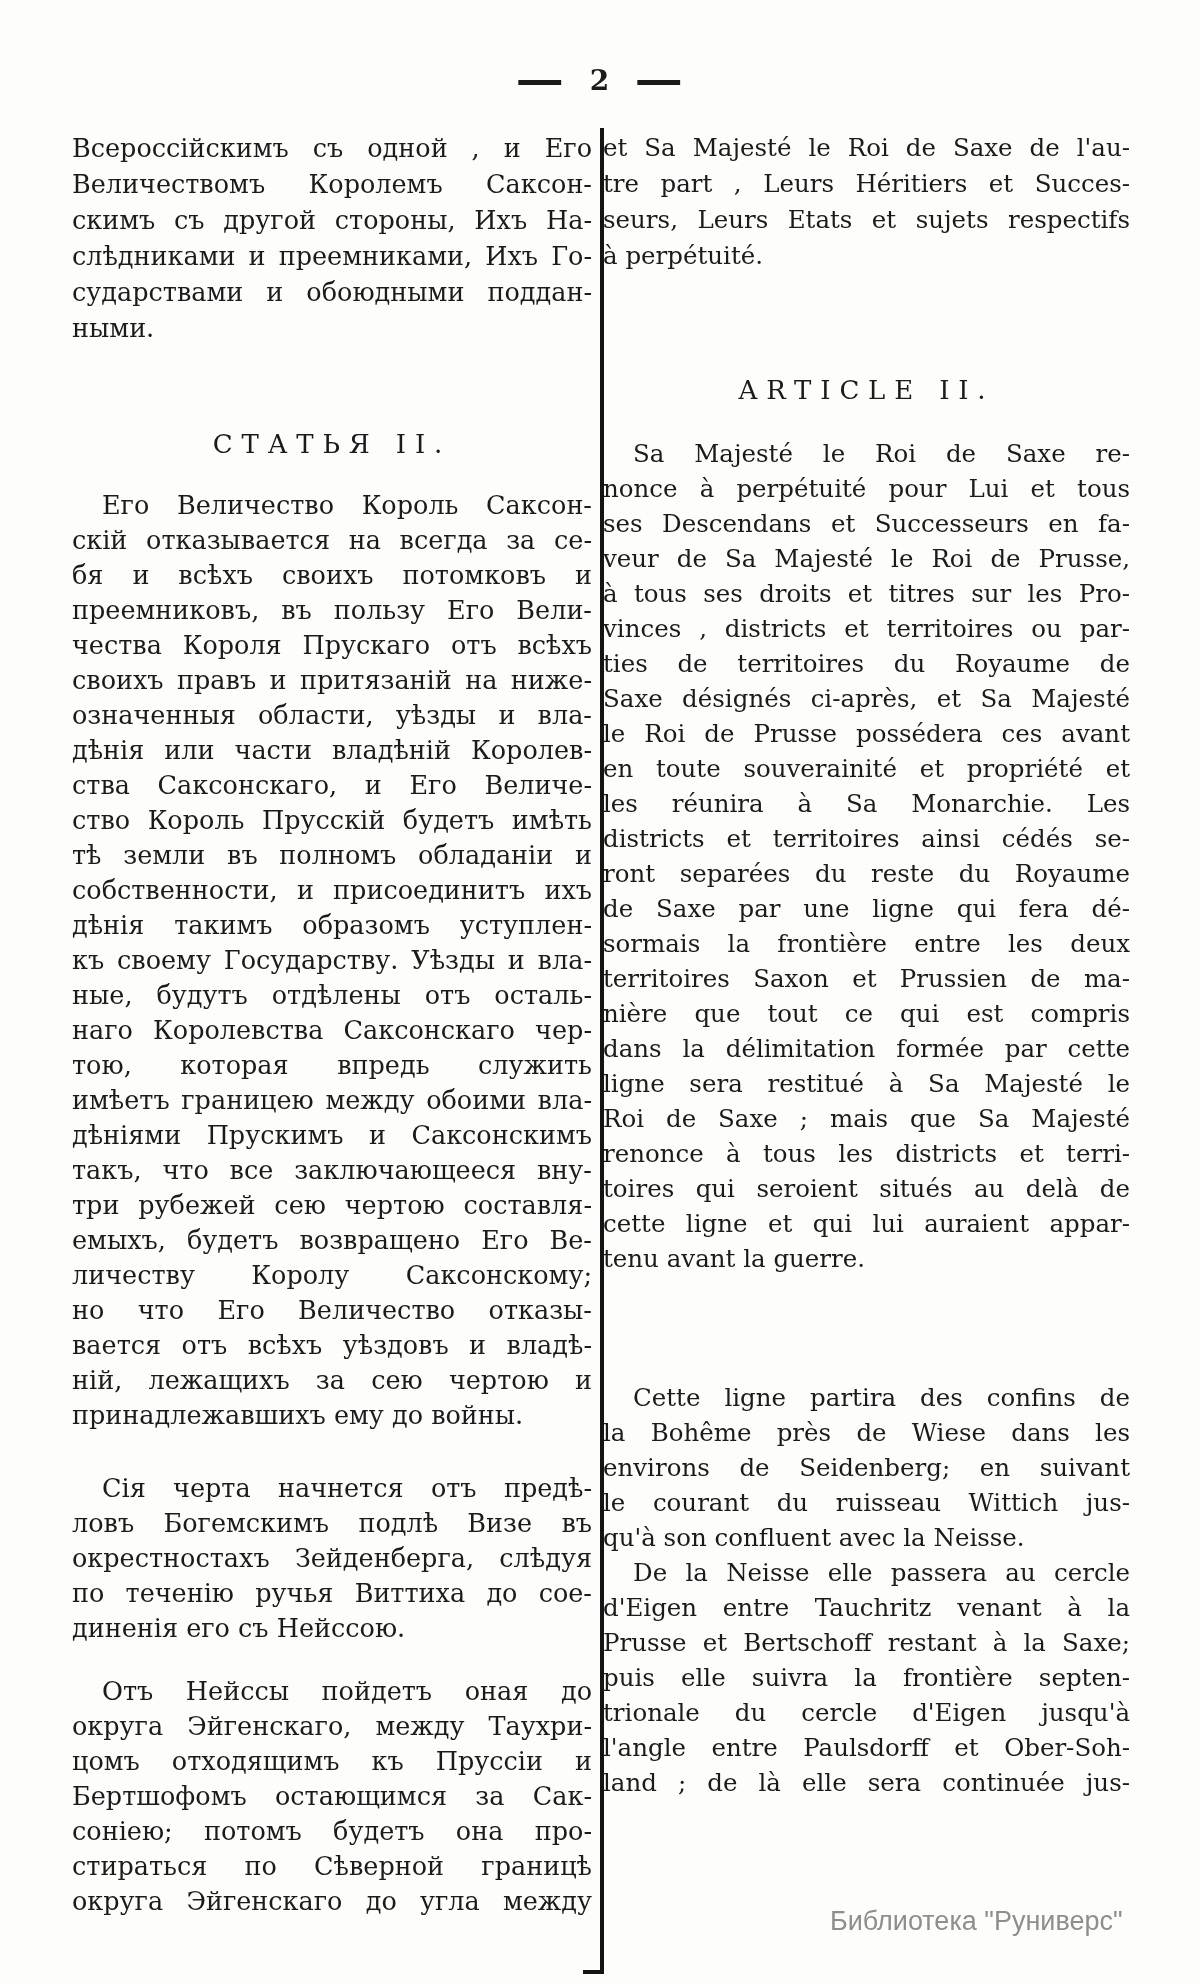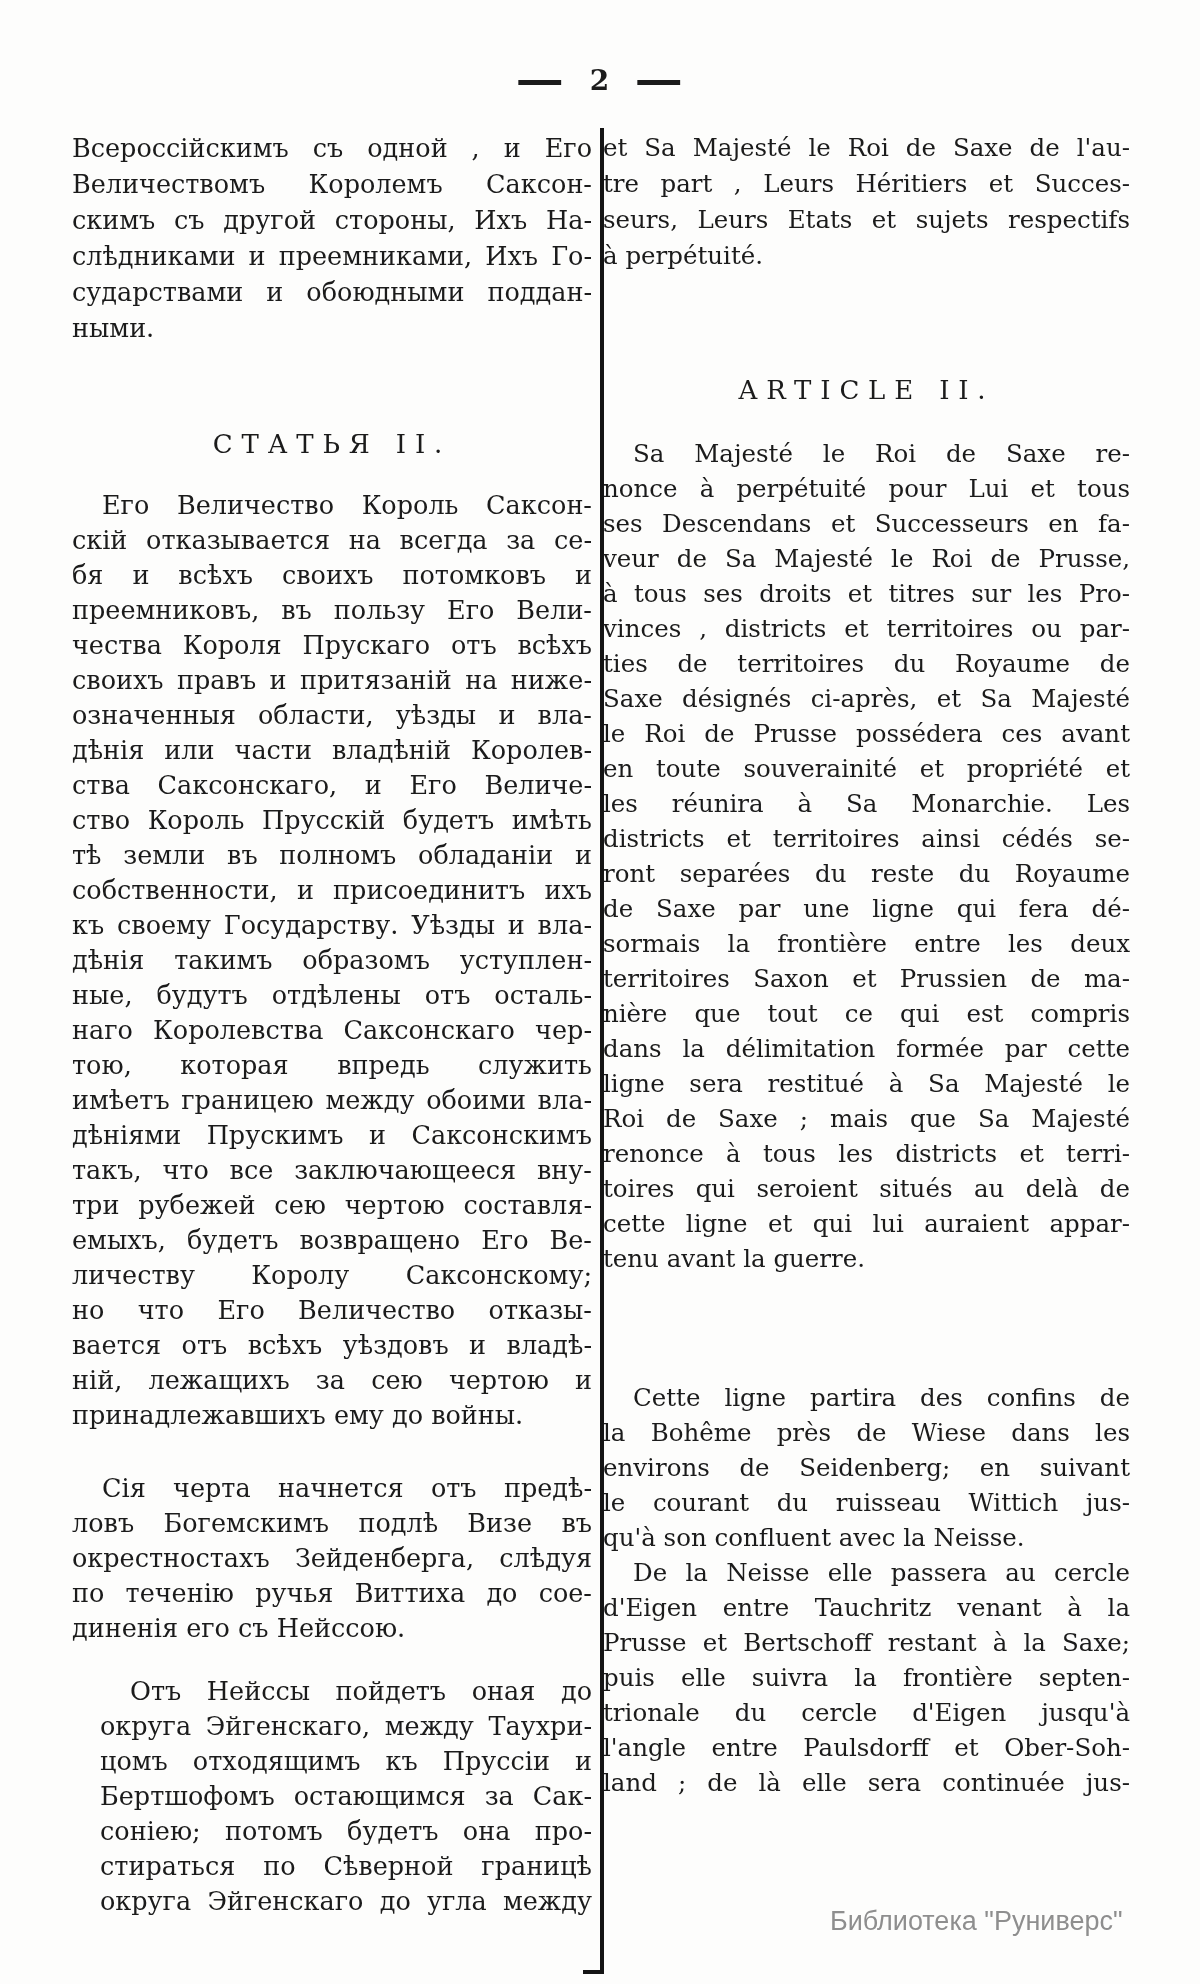--- a/index.html
+++ b/index.html
@@ -59,21 +59,21 @@
   .line.indent { text-indent: 30px; }
 
   
   .col-ru > .block:nth-child(1) .line,
   .col-fr > .block:nth-child(1) .line { line-height: 36px; }
 
   
   .col-ru > .block:nth-child(2) { margin-top: 82px; }
   .col-ru > .block:nth-child(3) { margin-top: 28px; }
   .col-ru > .block:nth-child(4) { margin-top: 38px; }
-  .col-ru > .block:nth-child(5) { margin-top: 28px; margin-left: 28px; }
+  .col-ru > .block:nth-child(5) { margin-top: 28px; }
 
   .col-fr > .block:nth-child(2) { margin-top: 100px; }
   .col-fr > .block:nth-child(3) { margin-top: 30px; }
   .col-fr > .block:nth-child(4) { margin-top: 104px; }
   .col-fr > .block:nth-child(5) { }
 
   .heading {
     text-align: center;
     font-size: 26px;
     letter-spacing: 0.34em;
@@ -137,22 +137,22 @@
         <div class="line">бя и всѣхъ своихъ потомковъ и</div>
         <div class="line">преемниковъ, въ пользу Его Вели-</div>
         <div class="line">чества Короля Прускаго отъ всѣхъ</div>
         <div class="line">своихъ правъ и притязаній на ниже-</div>
         <div class="line">означенныя области, уѣзды и вла-</div>
         <div class="line">дѣнія или части владѣній Королев-</div>
         <div class="line">ства Саксонскаго, и Его Величе-</div>
         <div class="line">ство Король Прусскій будетъ имѣть</div>
         <div class="line">тѣ земли въ полномъ обладаніи и</div>
         <div class="line">собственности, и присоединитъ ихъ</div>
+        <div class="line">дѣнія такимъ образомъ уступлен-</div>
         <div class="line">къ своему Государству. Уѣзды и вла-</div>
-        <div class="line">дѣнія такимъ образомъ уступлен-</div>
         <div class="line">ные, будутъ отдѣлены отъ осталь-</div>
         <div class="line">наго Королевства Саксонскаго чер-</div>
         <div class="line">тою, которая впредь служить</div>
         <div class="line">имѣетъ границею между обоими вла-</div>
         <div class="line">дѣніями Прускимъ и Саксонскимъ</div>
         <div class="line">такъ, что все заключающееся вну-</div>
         <div class="line">три рубежей сею чертою составля-</div>
         <div class="line">емыхъ, будетъ возвращено Его Ве-</div>
         <div class="line">личеству Королу Саксонскому;</div>
         <div class="line">но что Его Величество отказы-</div>

